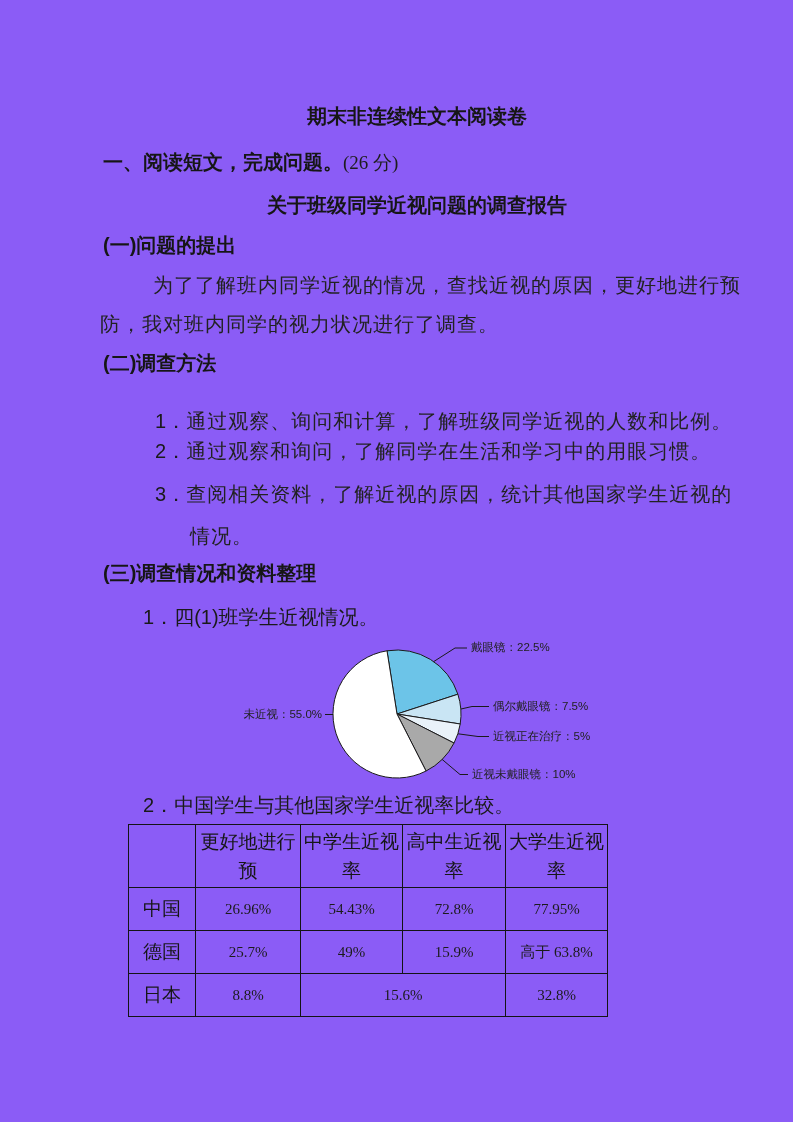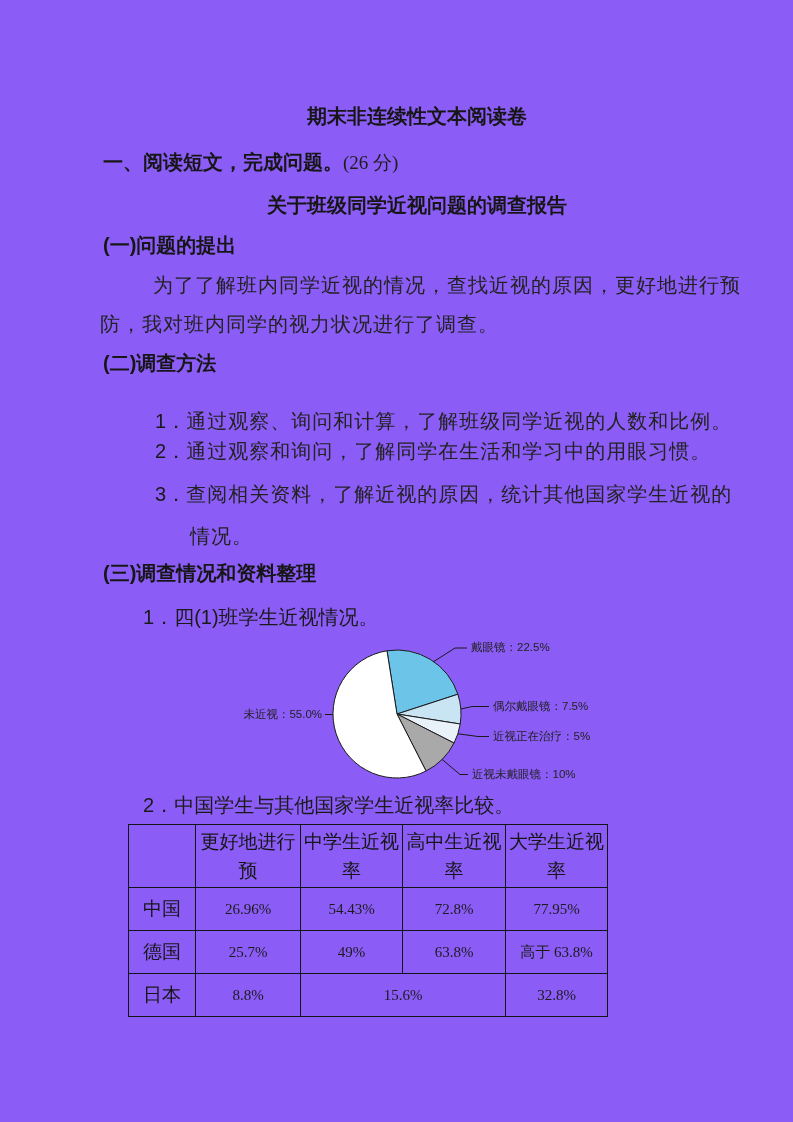--- a/index.html
+++ b/index.html
@@ -110,21 +110,21 @@
       <td class="rowlab">中国</td>
       <td class="num">26.96%</td>
       <td class="num">54.43%</td>
       <td class="num">72.8%</td>
       <td class="num">77.95%</td>
     </tr>
     <tr class="datarow">
       <td class="rowlab">德国</td>
       <td class="num">25.7%</td>
       <td class="num">49%</td>
-      <td class="num">63.8%</td>
+      <td class="num">15.9%</td>
       <td class="num">高于 63.8%</td>
     </tr>
     <tr class="datarow">
       <td class="rowlab">日本</td>
       <td class="num">8.8%</td>
       <td class="num" colspan="2">15.6%</td>
       <td class="num">32.8%</td>
     </tr>
   </tbody>
     </table>

